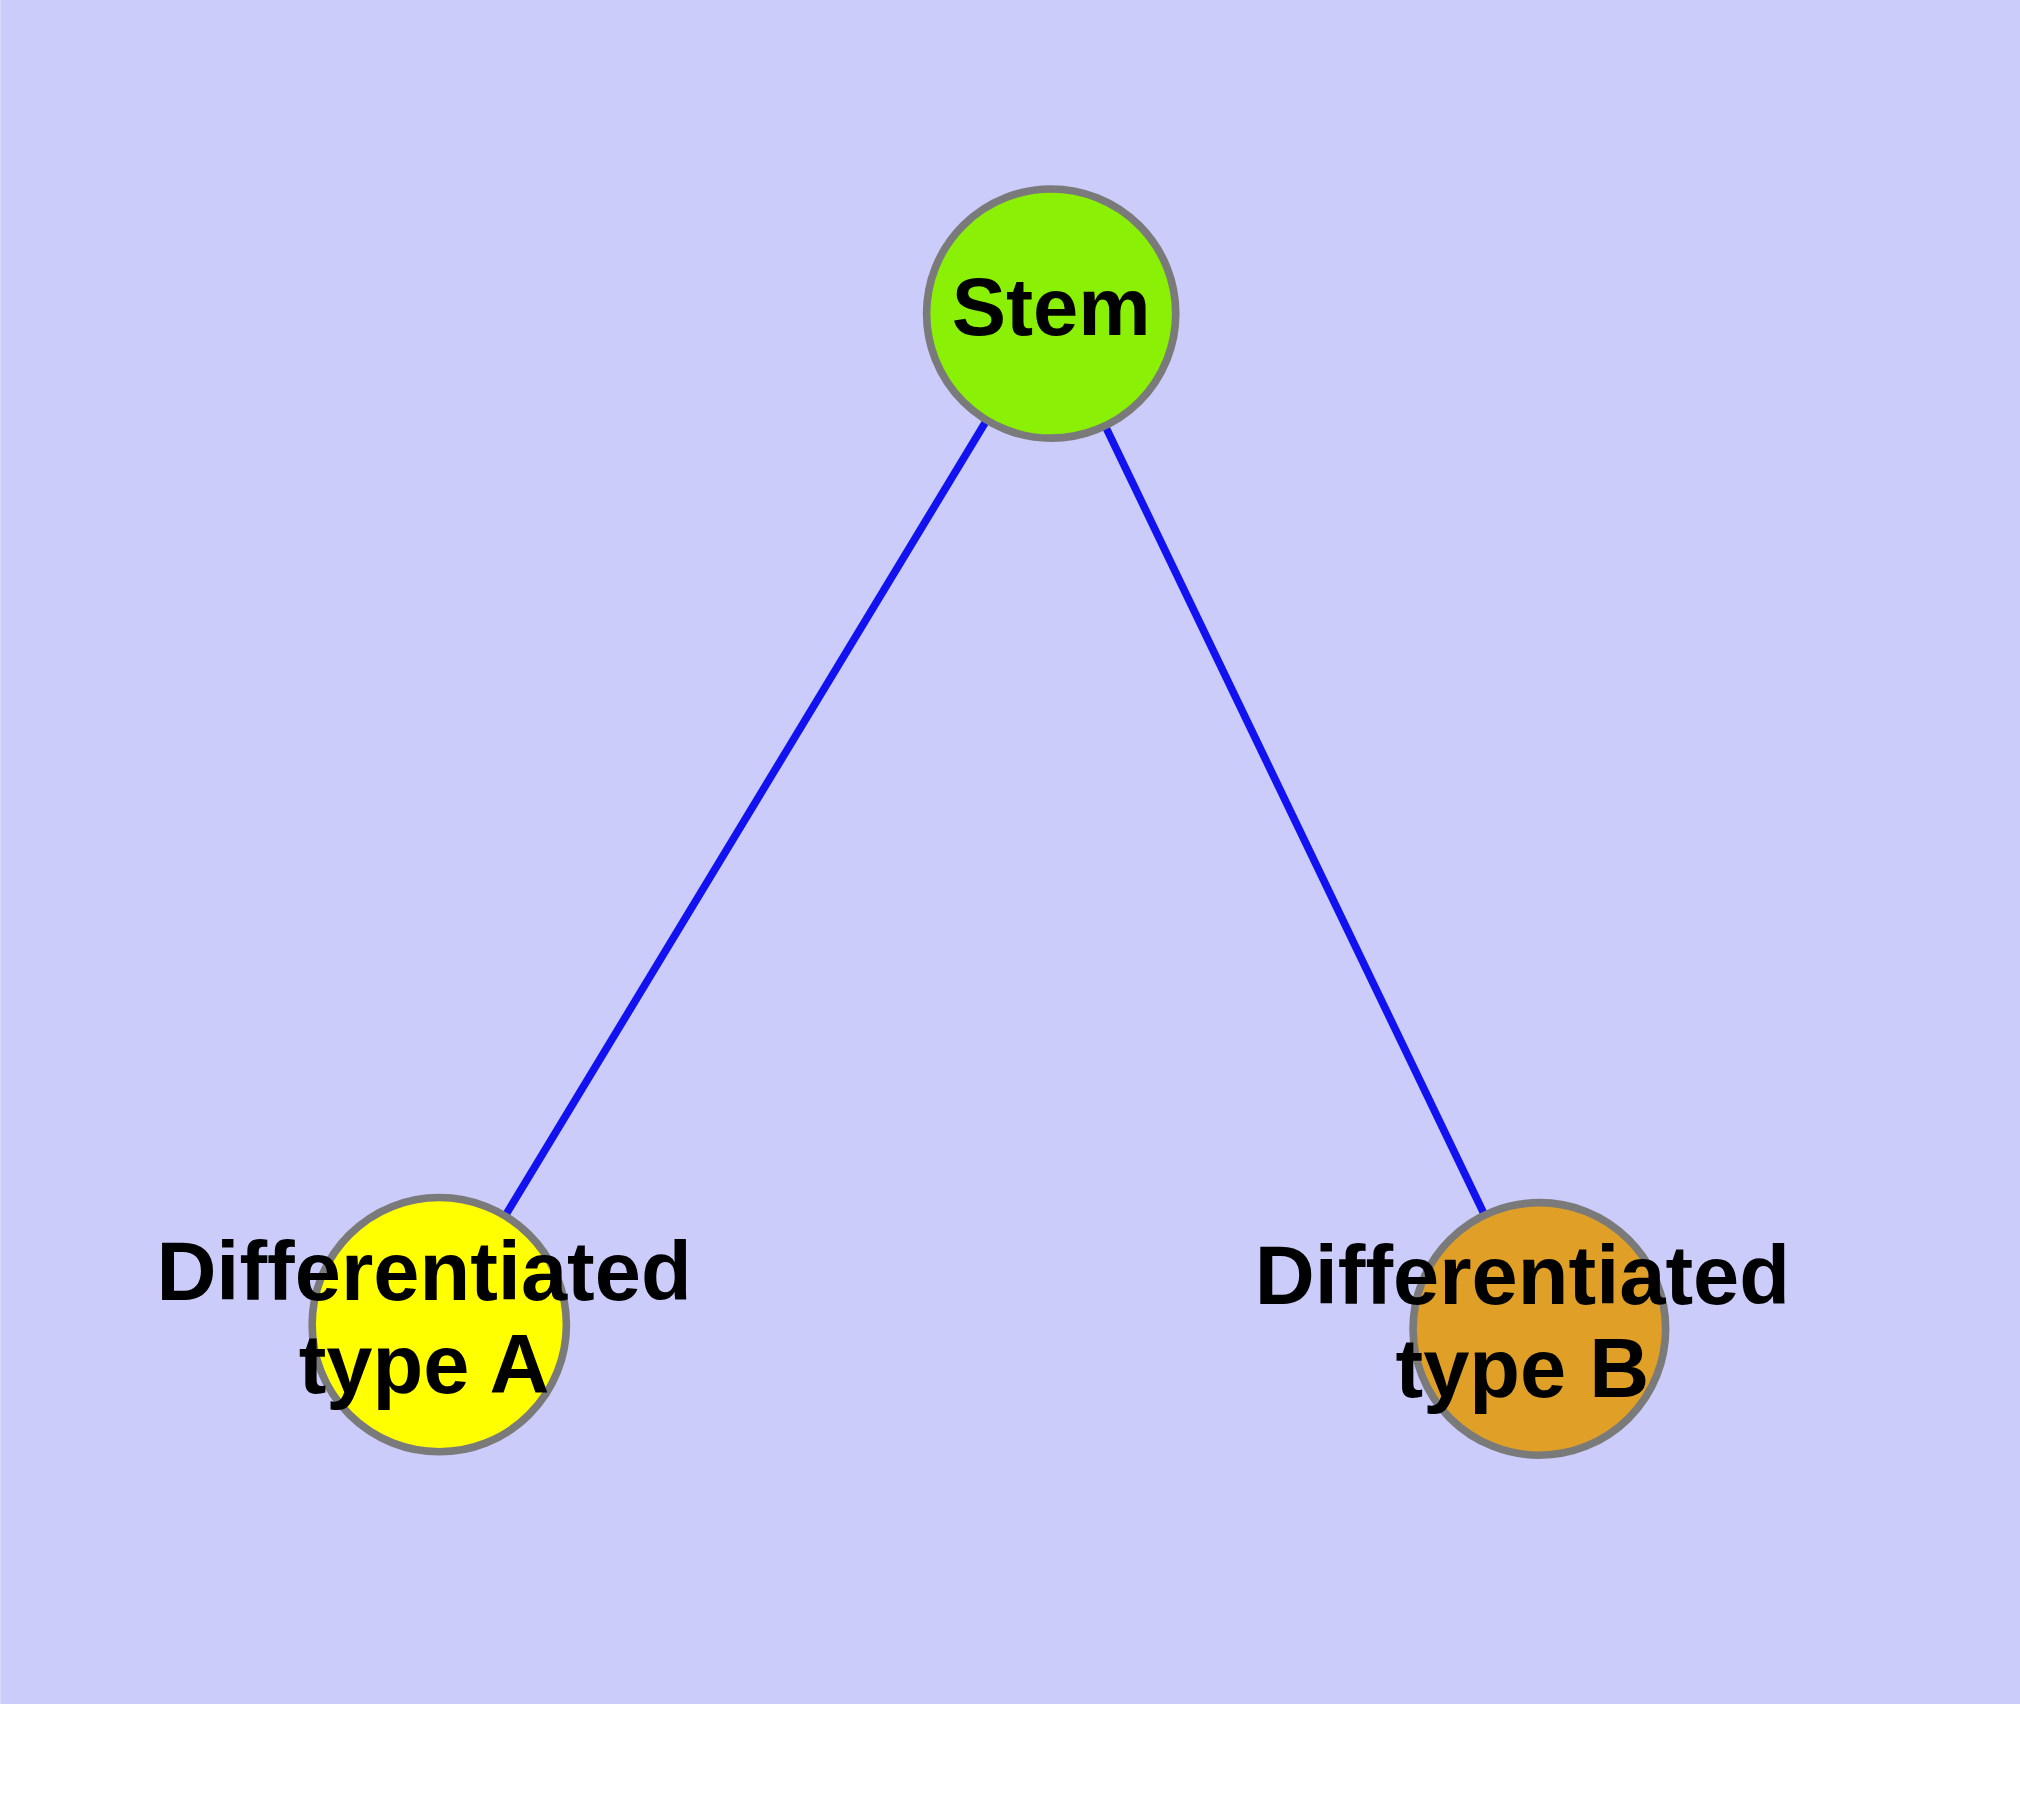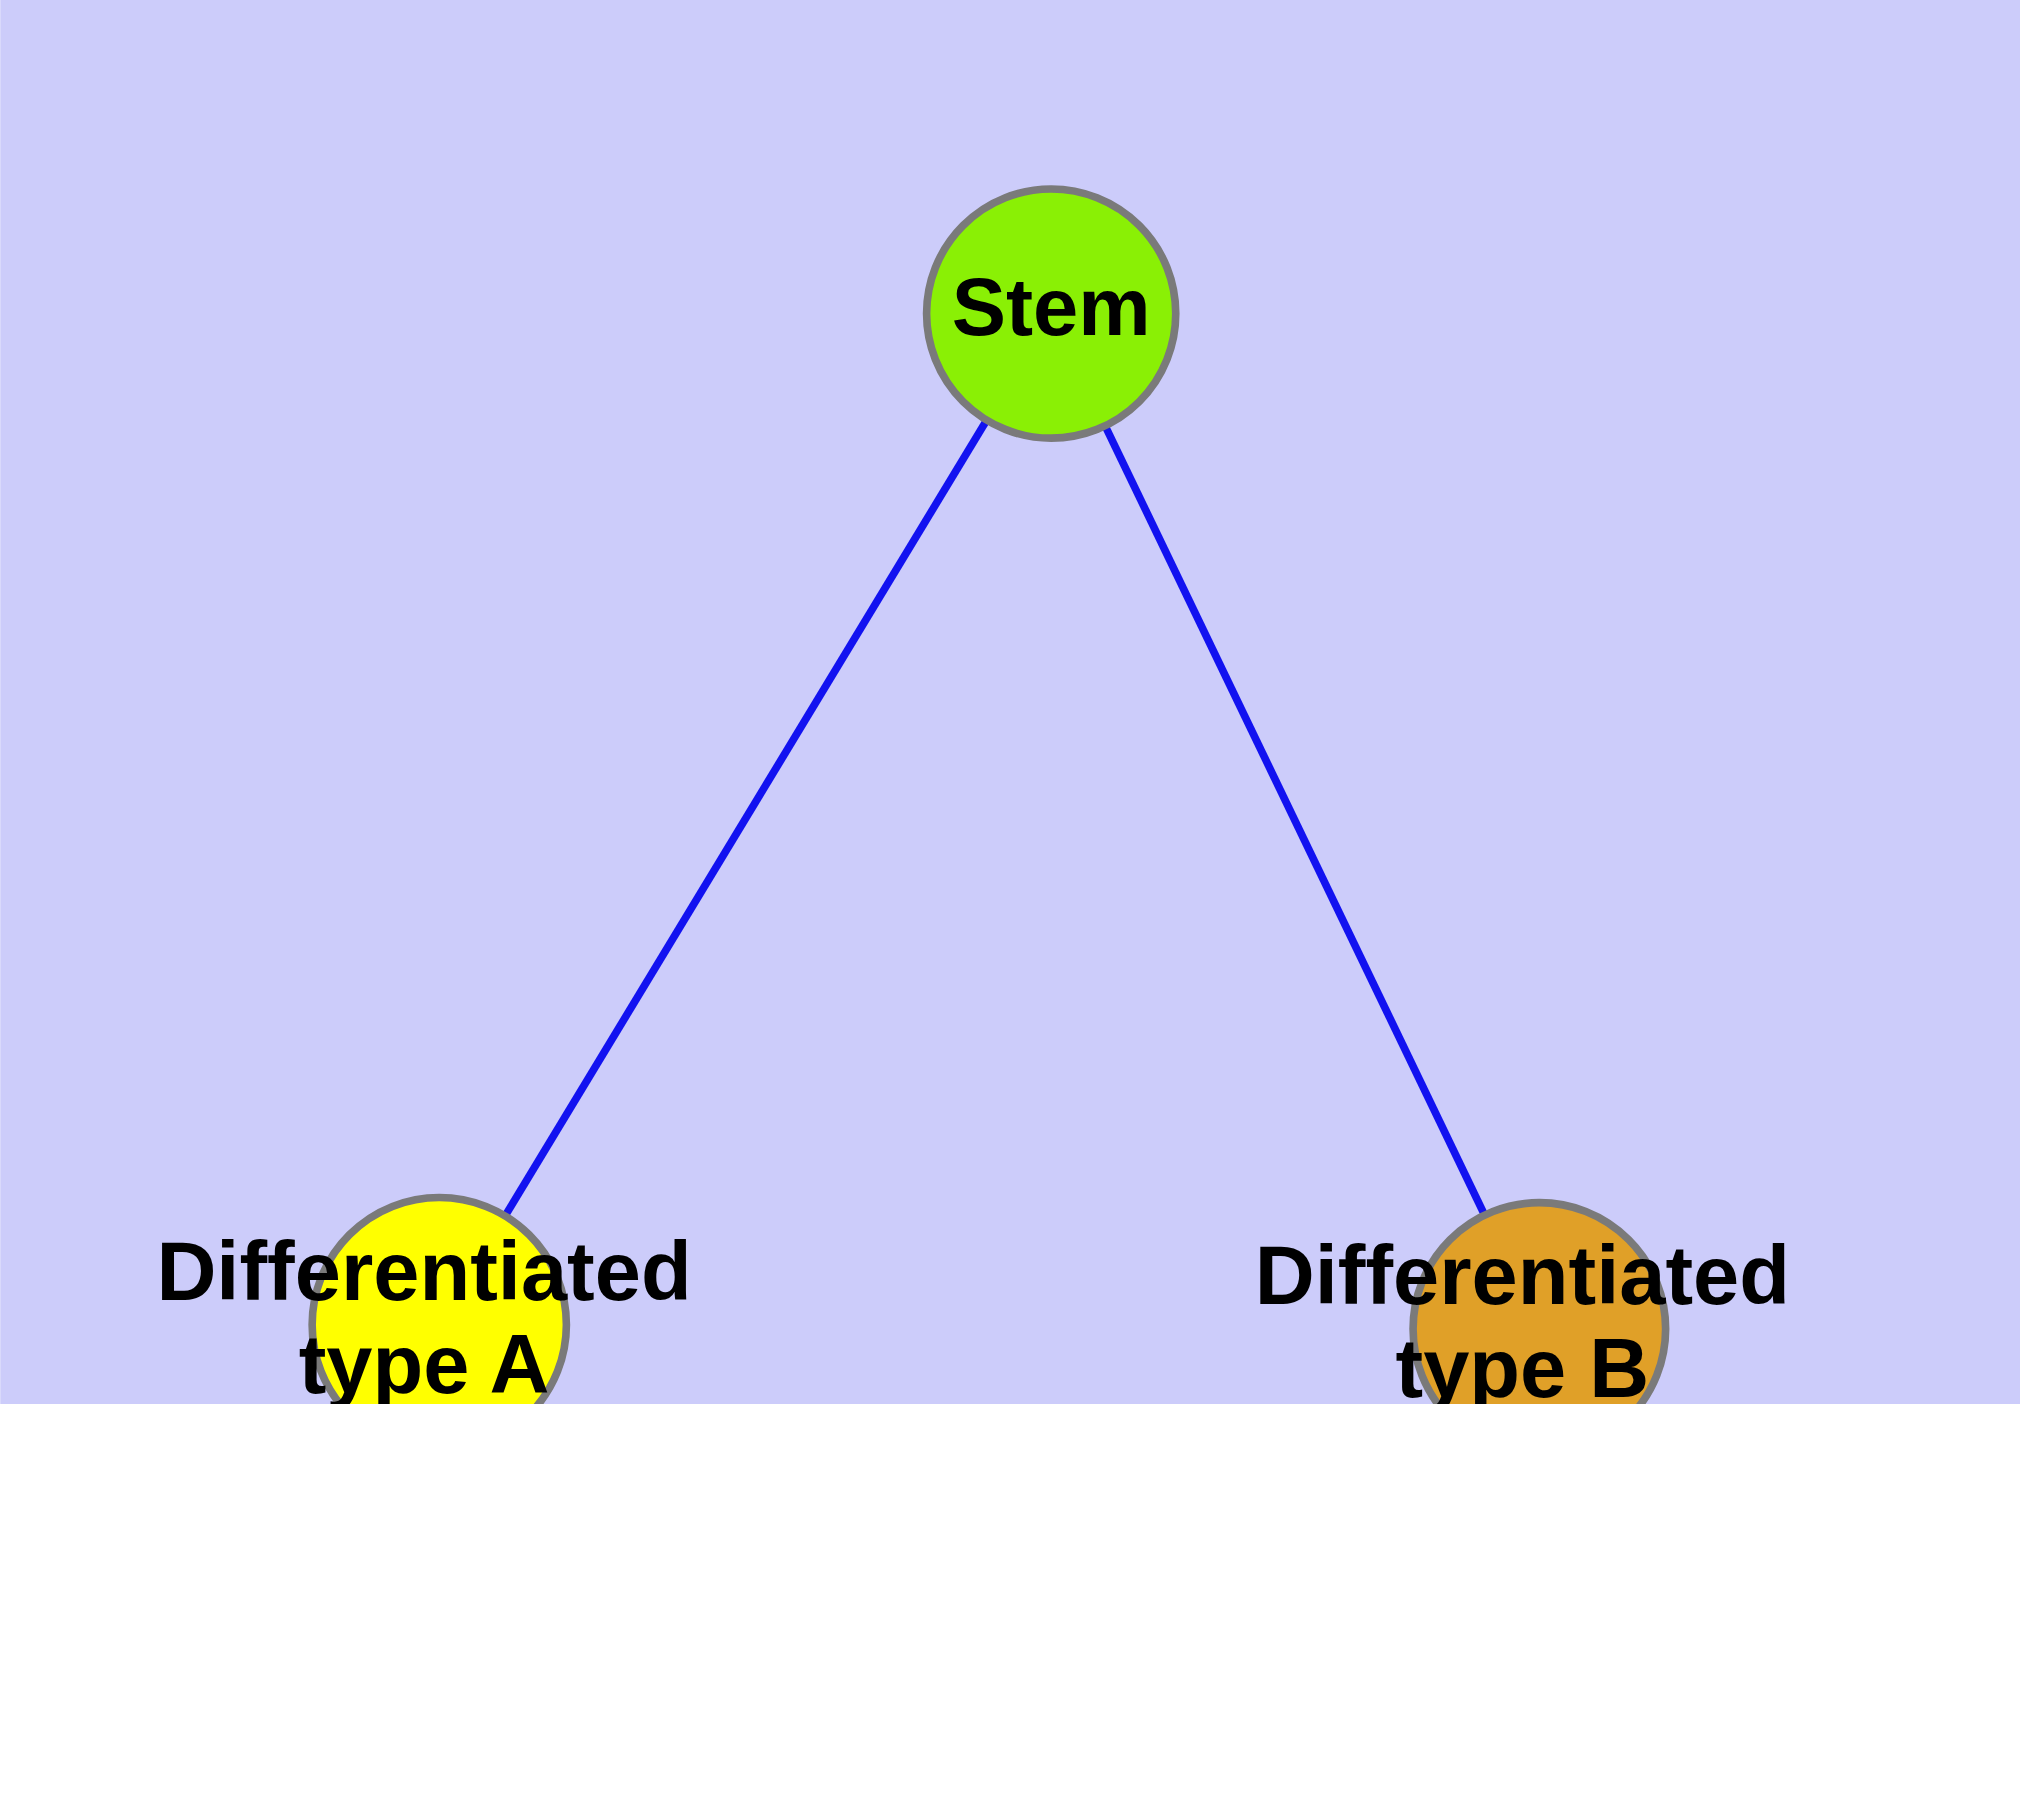--- a/index.html
+++ b/index.html
@@ -3,21 +3,21 @@
 <meta charset="utf-8">
 <style>
   html, body {
     margin: 0;
     padding: 0;
     background: #ffffff;
   }
   #canvas {
     position: relative;
     width: 2021px;
-    height: 1404px;
+    height: 1704px;
     overflow: hidden;
     font-family: "Liberation Sans", sans-serif;
   }
   #graph-svg {
     position: absolute;
     top: 0;
     left: 0;
     width: 2021px;
     height: 1812px;
     display: block;

